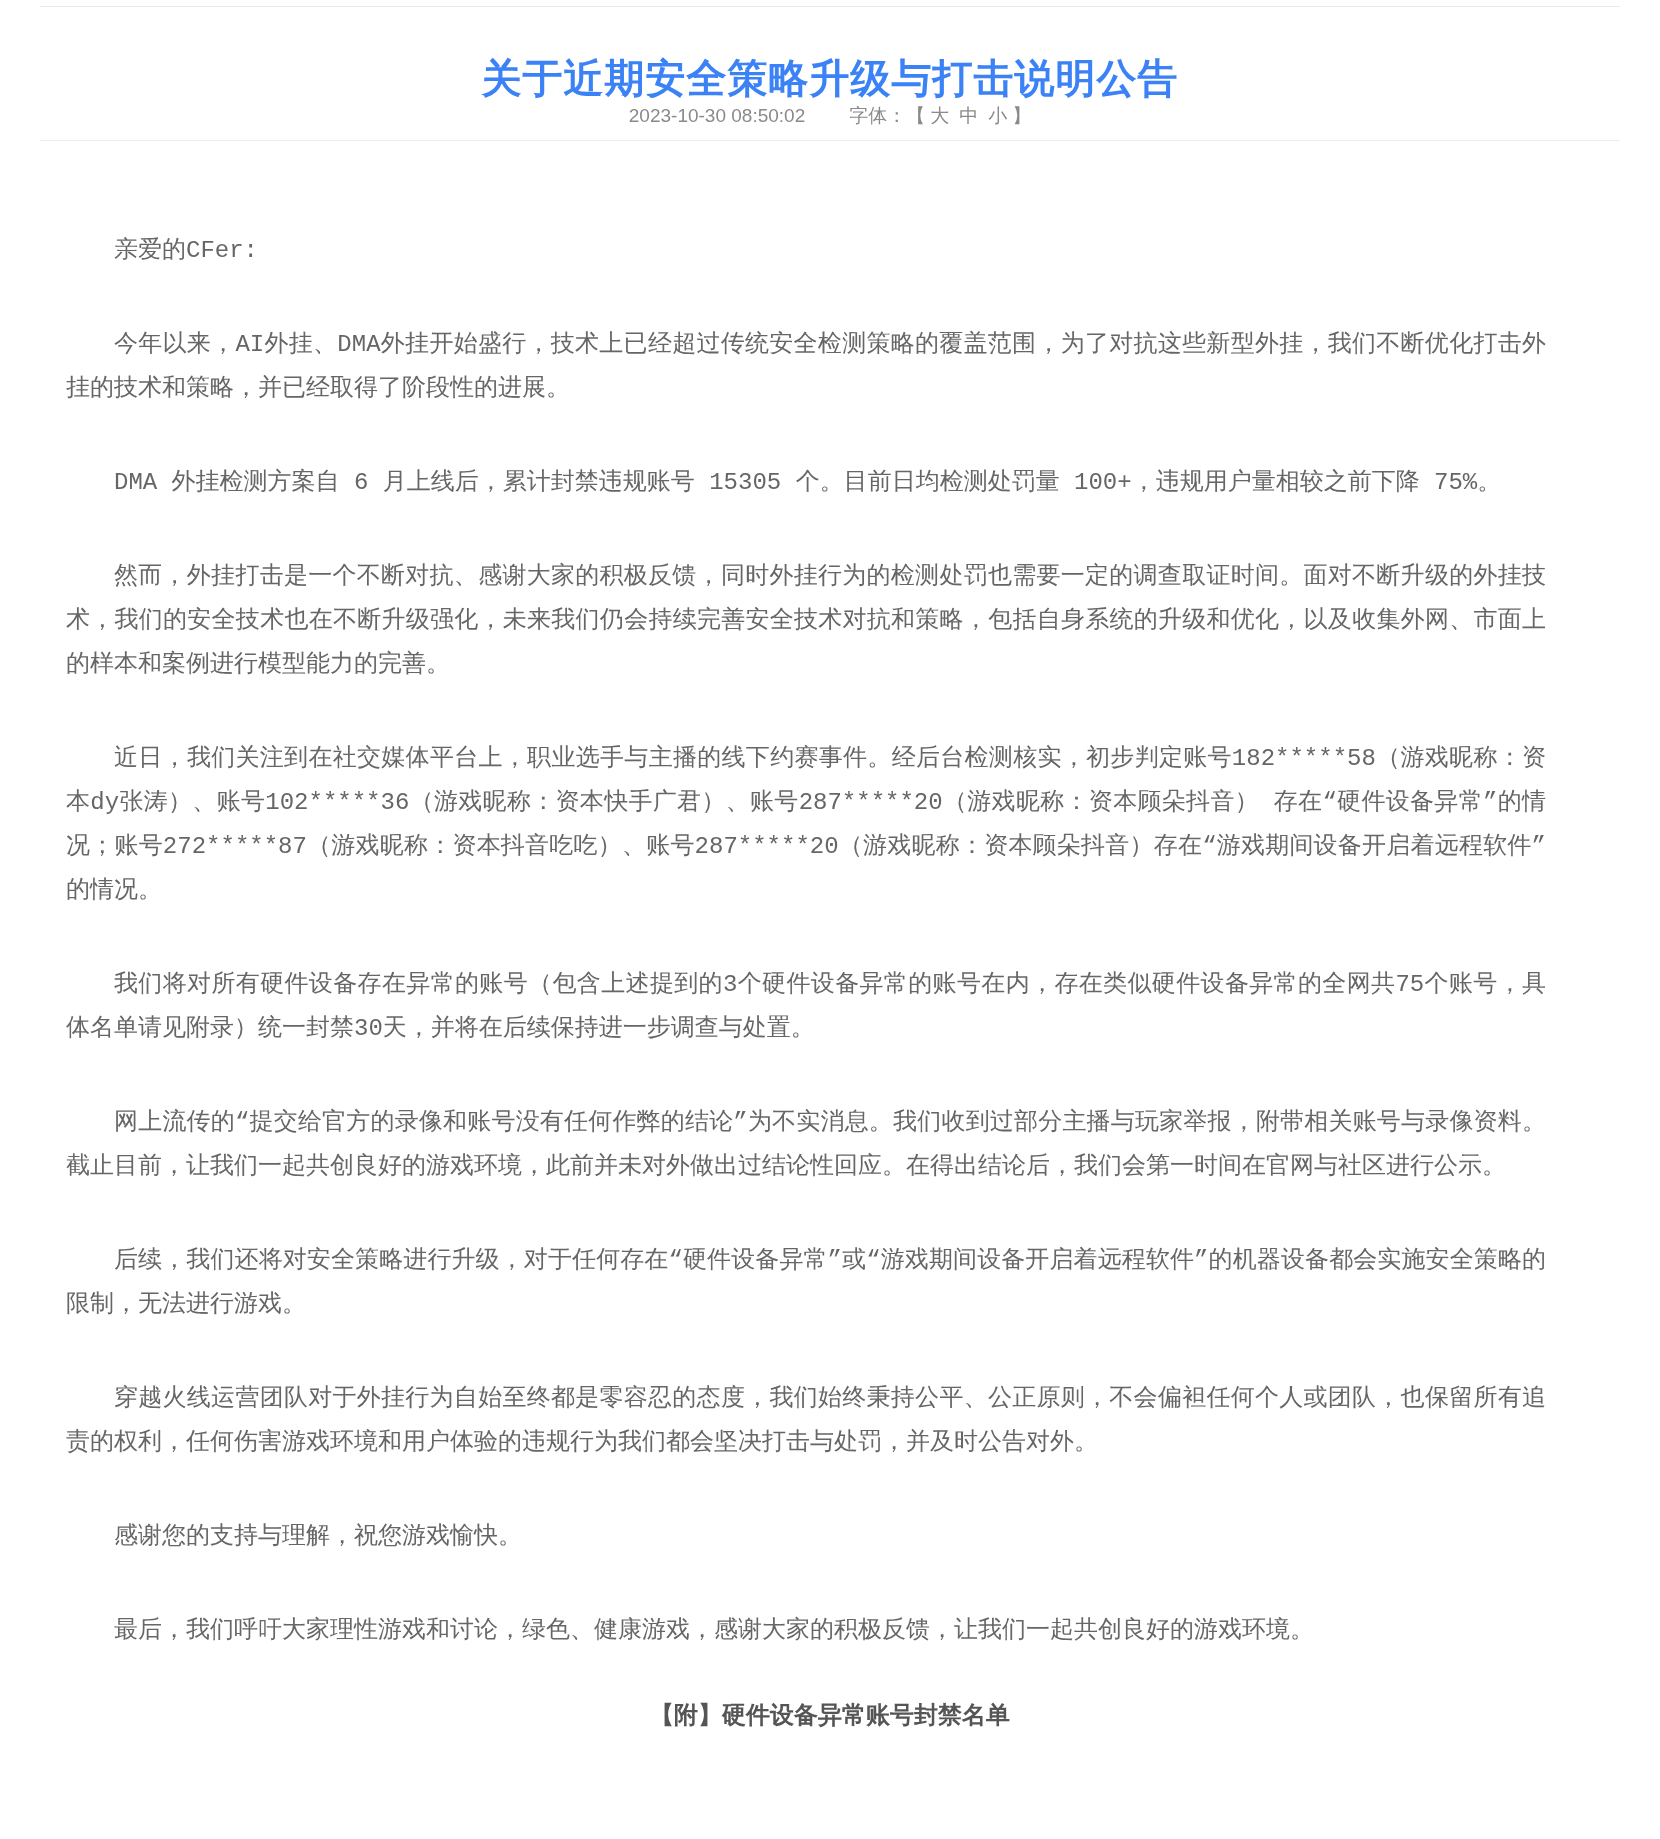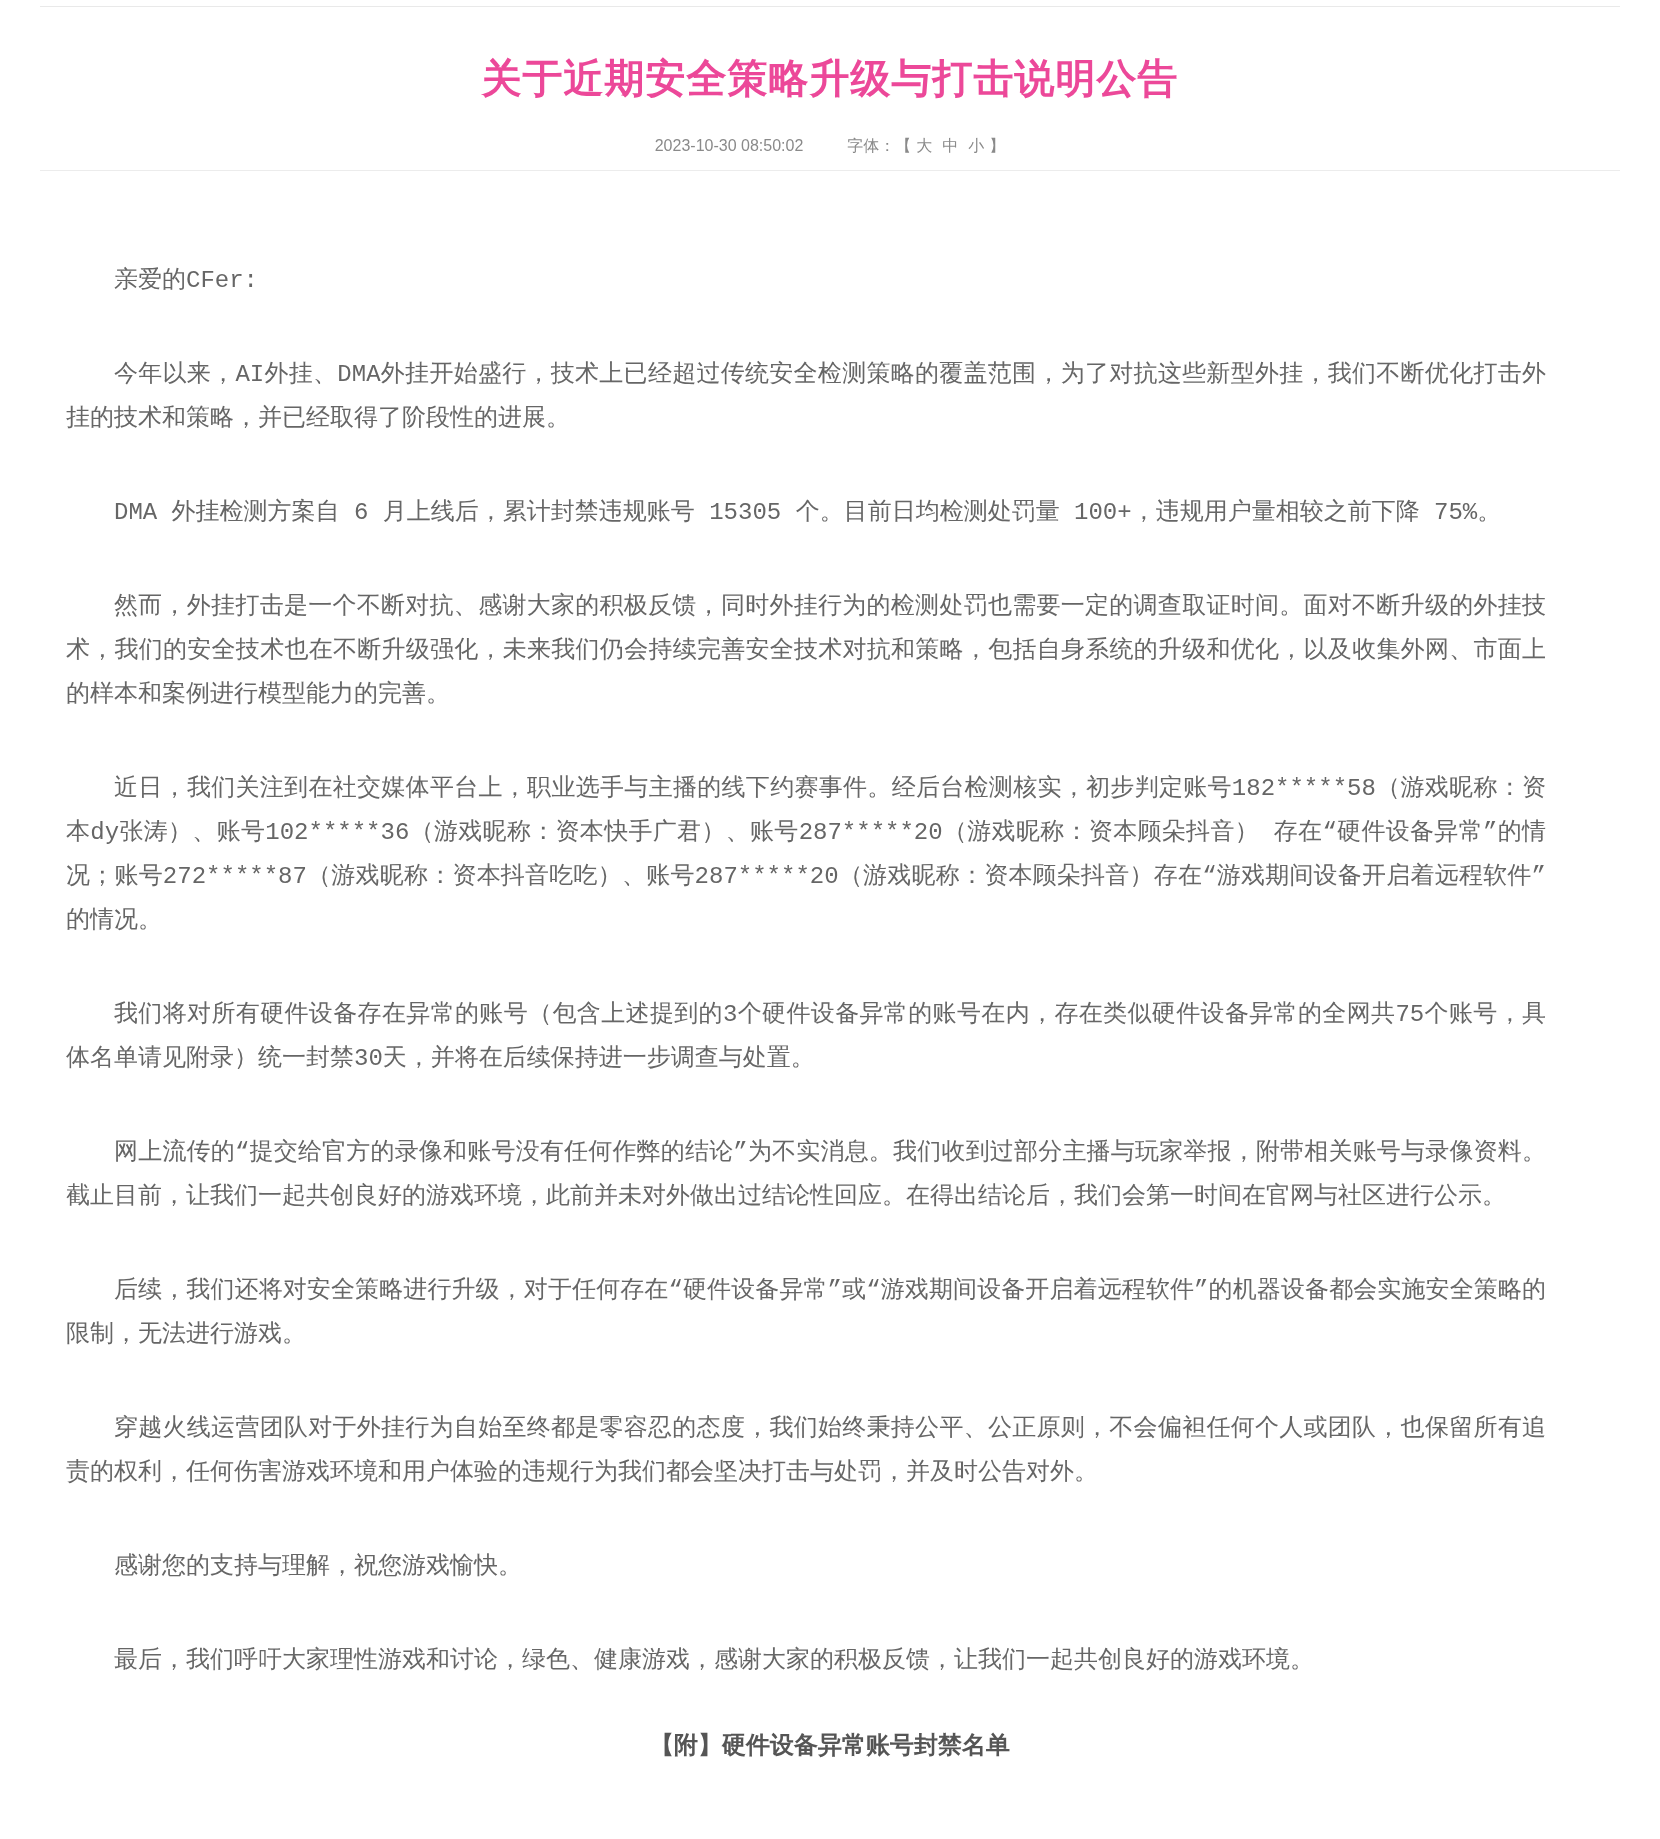--- a/index.html
+++ b/index.html
@@ -16,26 +16,25 @@
     margin: 6px 40px 0 40px;
     border-top: 1px solid #e9e9e9;
     height: 0;
   }
   header { text-align: center; }
   h1.page-title {
     margin: 46px 80px 0 80px;
     font-size: 40px;
     line-height: 50px;
     font-weight: bold;
-    color: #ec4899;
+    color: #3b82f6;
     letter-spacing: 1px;
   }
   .meta {
-    margin-top: 30px;
-    font-size: 16px;
+    font-size: 19px;
     line-height: 26px;
     color: #8a8a8a;
   }
   .meta .font-label { margin-left: 44px; }
   .meta a.size-link {
     color: #8a8a8a;
     text-decoration: none;
     margin: 0 5px;
     cursor: pointer;
   }

